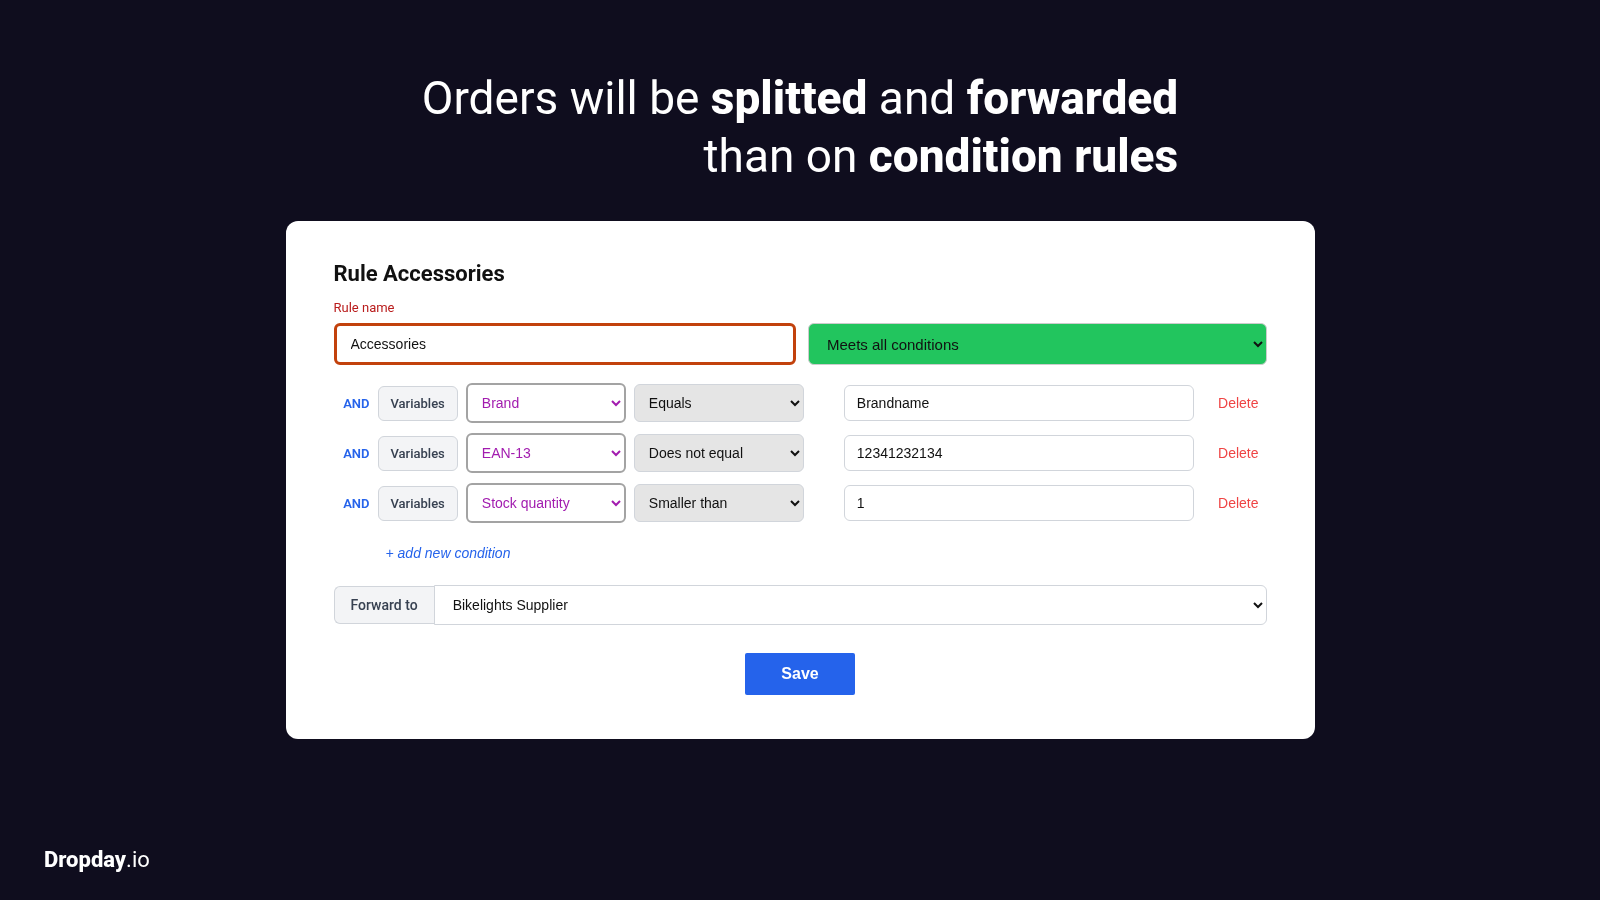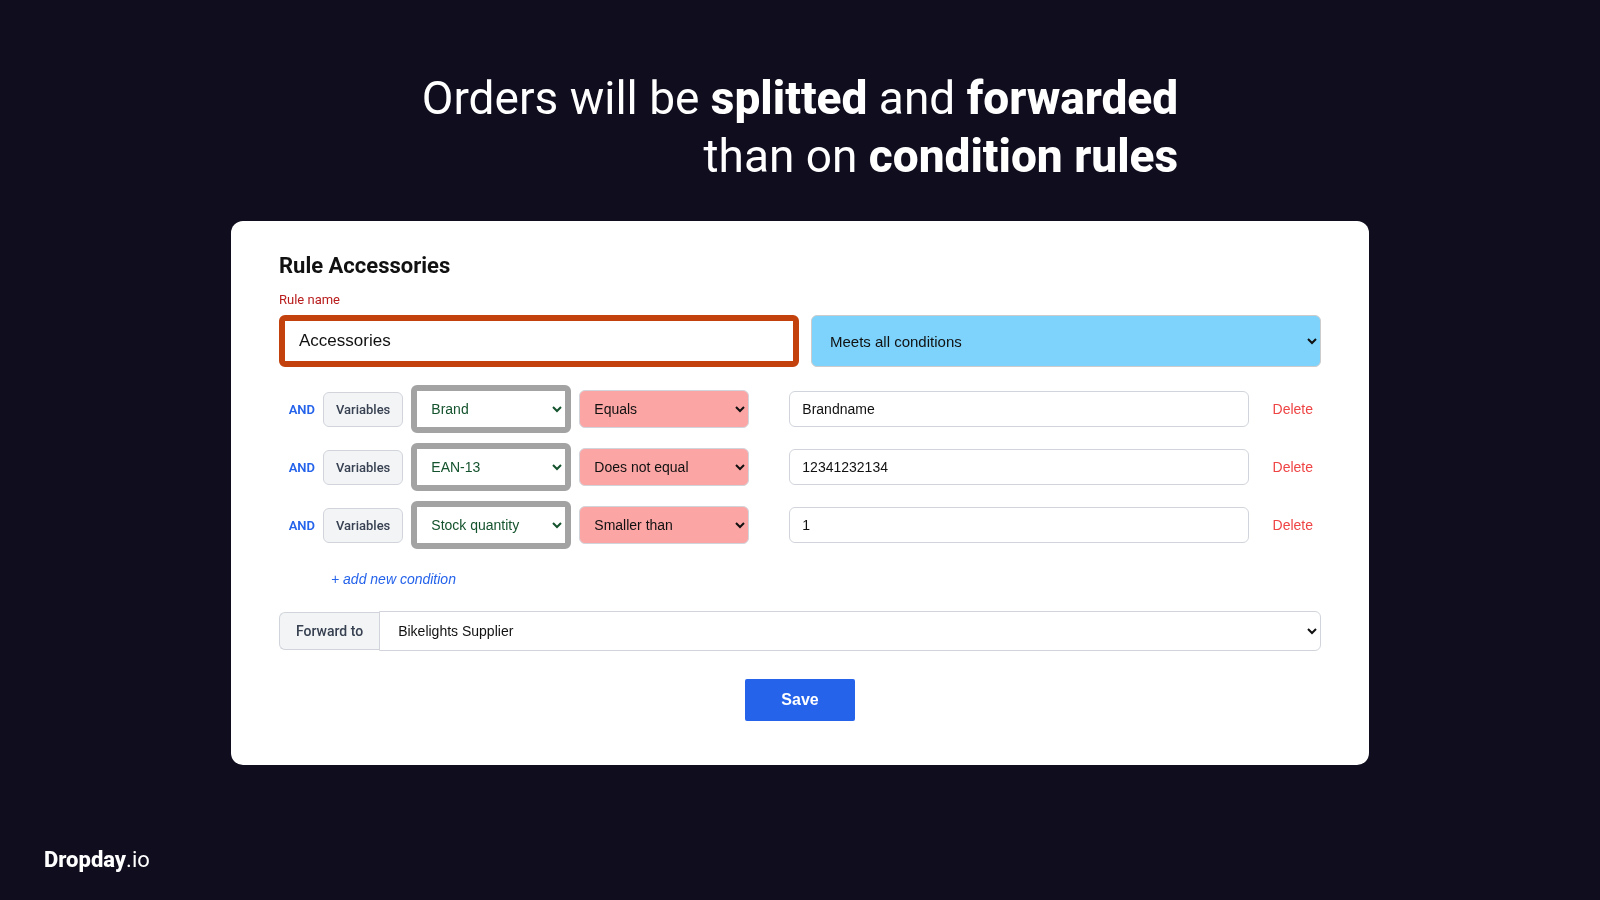--- a/index.html
+++ b/index.html
@@ -26,22 +26,22 @@
       max-width: 900px;
     }
 
     .hero-text strong {
       font-weight: 800;
     }
 
     .card {
       background: white;
       border-radius: 12px;
-      padding: 32px 48px 44px 48px;
-      width: 1138px;
+      padding: 40px 48px 44px 48px;
+      width: 1029px;
       margin-top: 36px;
     }
 
     .card-title {
       font-size: 22px;
       font-weight: 700;
       color: #111;
       margin-bottom: 14px;
     }
 
@@ -53,35 +53,35 @@
 
     .rule-name-row {
       display: flex;
       gap: 12px;
       margin-bottom: 18px;
     }
 
     .rule-name-input {
       flex: 1;
       padding: 10px 14px;
-      border: 6px solid #c2410c;
-      border-radius: 6px;
-      font-size: 17px;
+      border: 3px solid #c2410c;
+      border-radius: 6px;
+      font-size: 14px;
       color: #111;
       background: white;
     }
 
     .condition-select {
       flex: 1;
       padding: 10px 14px;
       border: 1px solid #ccc;
       border-radius: 6px;
       font-size: 15px;
       color: #111;
-      background: #7dd3fc;
+      background: #22c55e;
       appearance: auto;
     }
 
     .conditions-area {
       display: flex;
       flex-direction: column;
       gap: 10px;
       margin-bottom: 18px;
     }
 
@@ -106,36 +106,36 @@
       border-radius: 6px;
       padding: 9px 12px;
       font-size: 13px;
       color: #374151;
       font-weight: 500;
       white-space: nowrap;
     }
 
     .field-select {
       padding: 9px 10px;
-      border: 6px solid #a3a3a3;
-      border-radius: 6px;
-      font-size: 14px;
-      color: #14532d;
+      border: 2px solid #a3a3a3;
+      border-radius: 6px;
+      font-size: 14px;
+      color: #a21caf;
       background: white;
       appearance: auto;
       min-width: 160px;
     }
 
     .operator-select {
       padding: 9px 10px;
       border: 1px solid #d1d5db;
       border-radius: 6px;
       font-size: 14px;
       color: #111;
-      background: #fca5a5;
+      background: #e5e5e5;
       appearance: auto;
       min-width: 170px;
     }
 
     .value-input {
       padding: 9px 12px;
       border: 1px solid #d1d5db;
       border-radius: 6px;
       font-size: 14px;
       color: #111;

